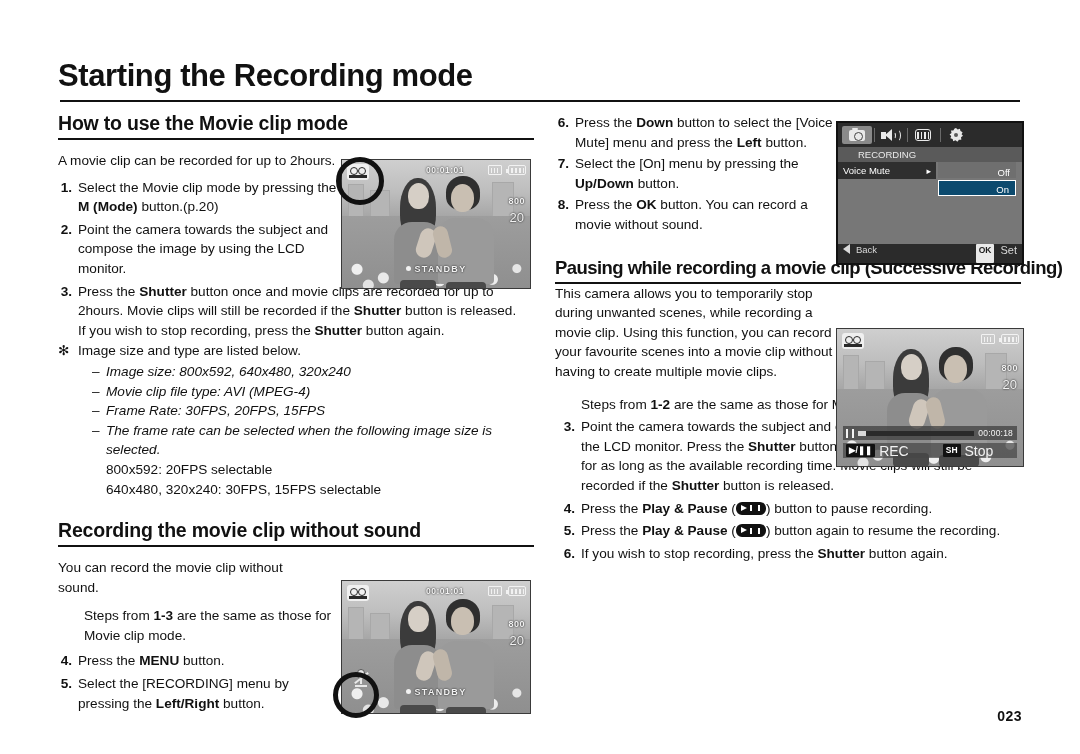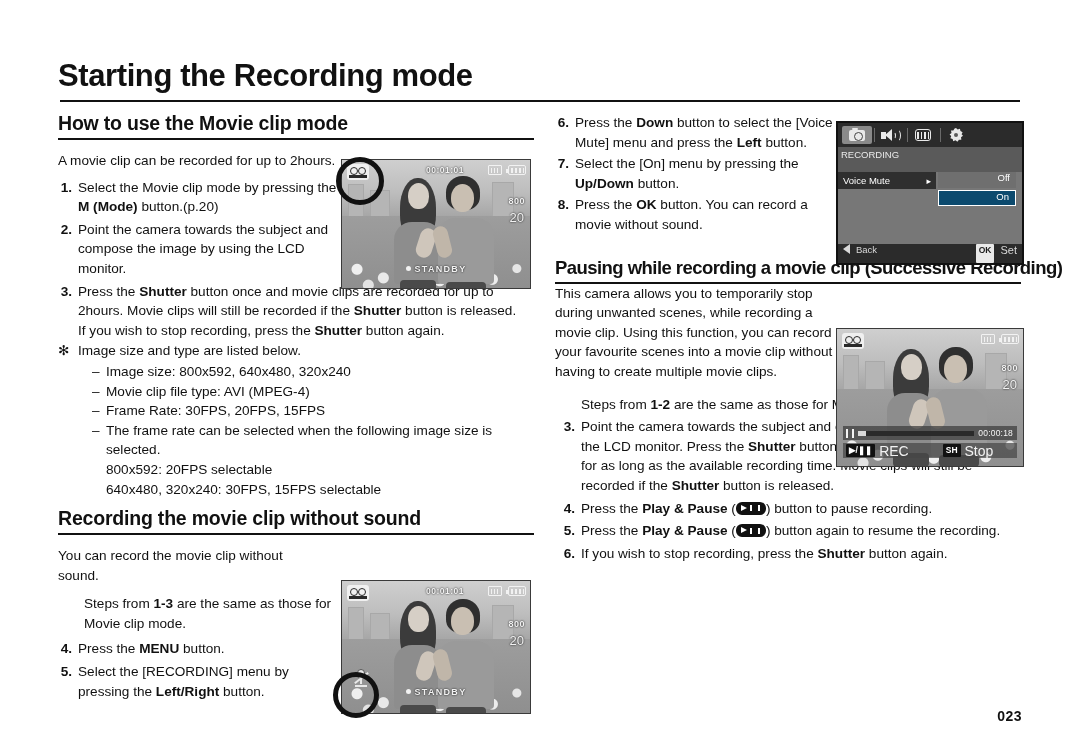--- a/index.html
+++ b/index.html
@@ -43,21 +43,21 @@
   .body-text { font-size:13.6px; line-height:19.6px; color:#111; }
   .b { font-weight:bold; }
 
   
   .num-item { display:flex; font-size:13.6px; line-height:19.6px; margin-top:1px; }
   .num-item > .num { flex:0 0 20px; font-weight:bold; text-align:right; padding-right:6px; }
   .num-item > .txt { flex:1 1 auto; }
 
   .dash-item { display:flex; font-size:13.6px; line-height:19.6px; }
   .dash-item > .dash { flex:0 0 14px; }
-  .dash-item > .txt { flex:1 1 auto; }
+  .dash-item > .txt { flex:1 1 auto;font-style:italic; }
 
   .star-item { display:flex; font-size:13.6px; line-height:19.6px; }
   .star-item > .star { flex:0 0 20px; text-align:left; }
   .star-item > .txt { flex:1 1 auto; }
 
   .sq-item { display:flex; font-size:15px; line-height:22px; align-items:baseline; }
   .sq-item > .sq {
     flex:0 0 20px;
   }
   .sq-bullet {
@@ -286,35 +286,35 @@
     content:""; position:absolute; inset:0; border-radius:4px;
     background:#e9e9e9;
     clip-path:polygon(50% 0,62% 10%,78% 6%,82% 22%,97% 30%,90% 44%,100% 56%,86% 66%,88% 84%,71% 84%,60% 98%,46% 88%,30% 95%,26% 79%,10% 74%,16% 58%,4% 46%,18% 36%,14% 18%,31% 18%,40% 4%);
   }
   .ico-gear::after{
     content:""; position:absolute; left:5px; top:5px; width:4px; height:4px;
     border-radius:50%; background:#5a5a5a;
   }
 
   .menu-title {
-    height:25px; line-height:15px; padding-left:3px;
+    height:15px; line-height:15px; padding-left:20px;
     font-size:9.5px; color:#eaeaea; background:#5a5a5a;
   }
   .menu-body { position:relative; height:84px; background:#777777; }
   .menu-row {
     position:absolute; left:0; top:0; width:98px; height:17px;
     background:#2f2f2f; display:flex; align-items:center;
     padding:0 5px; font-size:9.5px;
   }
   .menu-row .arrow {
     margin-left:auto; font-size:9px;
   }
   .menu-opt {
     position:absolute; left:100px; right:6px; height:16px;
-    display:flex; align-items:flex-start; justify-content:flex-end;
+    display:flex; align-items:flex-end; justify-content:flex-end;
     padding-right:6px; font-size:9.5px;
   }
   .menu-opt.off { top:0px; background:#6f6f6f; color:#ffffff; }
   .menu-opt.on  { top:18px; background:#0c4a6e; color:#ffffff; border:1.5px solid #ffffff; }
 
   .menu-foot {
     position:absolute; left:0; right:0; bottom:0; height:19px;
     background:#2b2b2b; display:flex; padding:0 5px; gap:6px;
     font-size:9.5px; color:#d8d8d8;
   }
@@ -386,21 +386,21 @@
           <span class="txt">Frame Rate: 30FPS, 20FPS, 15FPS</span>
         </div>
       <div class="dash-item" style="width:444px;">
           <span class="dash">–</span>
           <span class="txt">The frame rate can be selected when the following image size is selected.</span>
         </div>
       <div class="body-text" style="margin-left:14px;">800x592: 20FPS selectable</div>
       <div class="body-text" style="margin-left:14px;">640x480, 320x240: 30FPS, 15FPS selectable</div>
     </div>
 
-    <div class="sec-head narrow" style="margin-top:8px;">Recording the movie clip without sound</div>
+    <div class="sec-head narrow" style="margin-top:20px;">Recording the movie clip without sound</div>
 
     <div class="body-text" style="margin-top:11px; width:265px;">You can record the movie clip without sound.</div>
 
     <div class="body-text" style="margin-top:9px; margin-left:26px; width:255px;">
       <span>Steps from </span><span class="b">1-3</span><span> are the same as those for Movie clip mode.</span>
     </div>
 
     <div class="num-item" style="margin-top:6px; width:265px;">
       <span class="num">4.</span>
       <span class="txt"><span>Press the </span><span class="b">MENU</span><span> button.</span></span>

